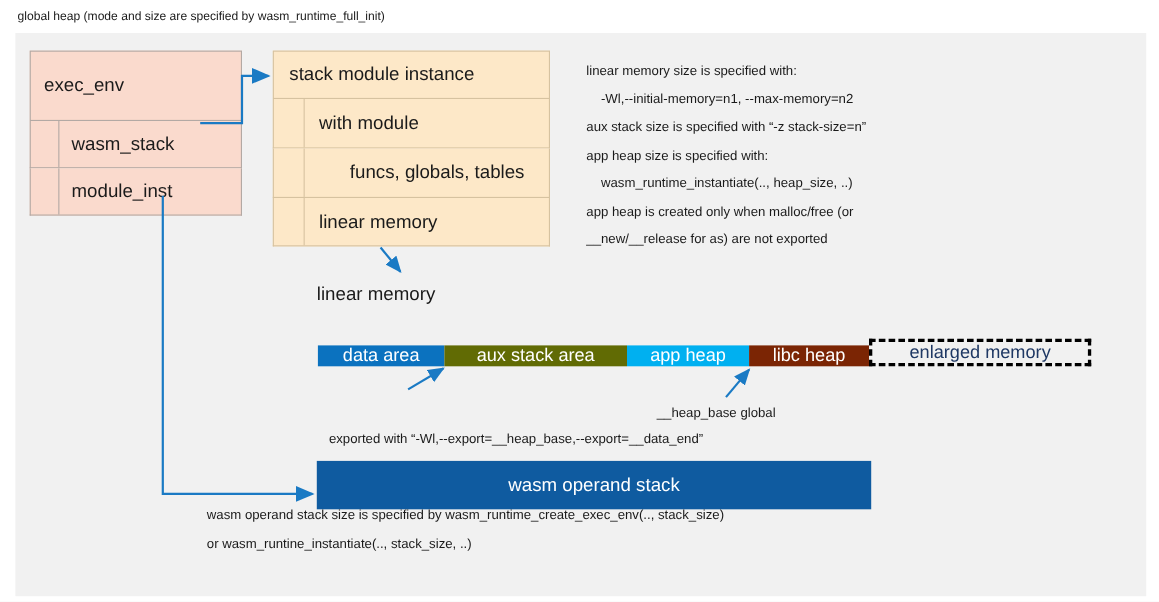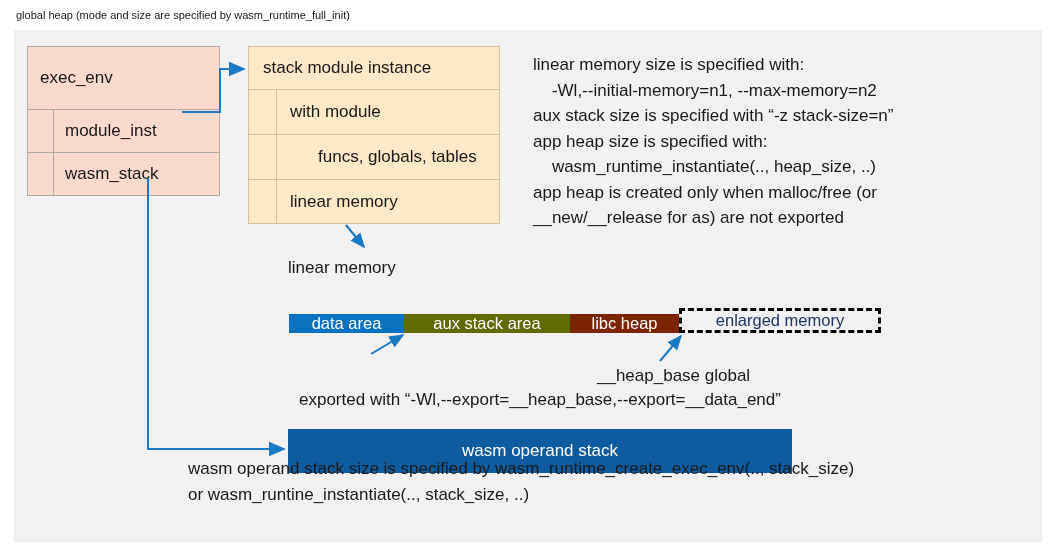--- a/index.html
+++ b/index.html
@@ -59,46 +59,46 @@
   }
 
   
   .opstack{
     position:absolute;
     display:flex;align-items:center;justify-content:center;
     color:#ffffff;font-size:17px;white-space:nowrap;
   }
 
   
-  .txt{position:absolute;font-size:17px;line-height:25.5px;white-space:pre;color:#1a1a1a;}
+  .txt{position:absolute;font-size:12px;line-height:25.5px;white-space:pre;color:#1a1a1a;}
   .lm-label{position:absolute;font-size:17px;color:#1a1a1a;white-space:nowrap;}
 
   svg.overlay{position:absolute;left:0;top:0;width:1054px;height:547px;pointer-events:none;}
 </style>
 </head>
 <body>
 
 <div id="canvas">
 
   <div class="title">global heap (mode and size are specified by wasm_runtime_full_init)</div>
 
   <div class="panel"></div>
 
   <div class="box" style="left:27px;top:46px;width:193px;height:132px;">
     <div class="hdr pink" style="height:64px;padding-left:12px;">exec_env</div>
     <div class="row pink-row" style="height:43px;padding:0;">
       <div class="indent-wrap" style="width:100%;height:100%;">
         <div class="gutter" style="width:25px;border-right:1px solid #b3a9a4;"></div>
-        <div class="cell" style="padding-left:11px;">module_inst</div>
+        <div class="cell" style="padding-left:11px;">wasm_stack</div>
       </div>
     </div>
     <div class="row pink-row" style="height:43px;padding:0;">
       <div class="indent-wrap" style="width:100%;height:100%;">
         <div class="gutter" style="width:25px;border-right:1px solid #b3a9a4;"></div>
-        <div class="cell" style="padding-left:11px;">wasm_stack</div>
+        <div class="cell" style="padding-left:11px;">module_inst</div>
       </div>
     </div>
   </div>
 
   <div class="box" style="left:248px;top:46px;width:252px;height:178px;">
     <div class="hdr cream" style="height:44px;padding-left:14px;">stack module instance</div>
     <div class="row cream-row" style="height:45px;padding:0;">
       <div class="indent-wrap" style="width:100%;height:100%;">
         <div class="gutter" style="width:27px;border-right:1px solid #d6c2a0;"></div>
         <div class="cell" style="padding-left:13px;">with module</div>
@@ -124,28 +124,29 @@
 app heap size is specified with:
     wasm_runtime_instantiate(.., heap_size, ..)
 app heap is created only when malloc/free (or
 __new/__release for as) are not exported</div>
 
   <div class="lm-label" style="left:288px;top:258px;">linear memory</div>
 
   <div class="membar" style="left:289px;top:288px;">
     <div class="seg" style="width:115px;background:#0b72bf;">data area</div>
     <div class="seg" style="width:166px;background:#616b04;">aux stack area</div>
+    <div class="seg" style="width:111px;background:#00b0f0;">app heap</div>
     <div class="seg" style="width:109px;background:#7b2504;">libc heap</div>
     <div class="seg dashed" style="width:202px;">enlarged memory</div>
   </div>
 
   <div class="txt" style="left:597px;top:363px;">__heap_base global</div>
   <div class="txt" style="left:299px;top:387px;">exported with “-Wl,--export=__heap_base,--export=__data_end”</div>
 
-  <div class="opstack" style="left:288px;top:429px;width:504px;height:44px;background:#0f5ba0;">wasm operand stack</div>
+  <div class="opstack" style="left:288px;top:419px;width:504px;height:44px;background:#0f5ba0;">wasm operand stack</div>
 
   <div class="txt" style="left:188px;top:456px;">wasm operand stack size is specified by wasm_runtime_create_exec_env(.., stack_size)
 or wasm_runtine_instantiate(.., stack_size, ..)</div>
 
   <svg class="overlay" viewBox="0 0 1054 547" xmlns="http://www.w3.org/2000/svg">
     <defs>
       <marker id="ah" markerWidth="9" markerHeight="9" refX="7.5" refY="4" orient="auto">
         <path d="M0,0.4 L8.5,4 L0,7.6 z" fill="#1a7ac4"></path>
       </marker>
       <marker id="ahs" markerWidth="8" markerHeight="8" refX="6.8" refY="3.5" orient="auto">

